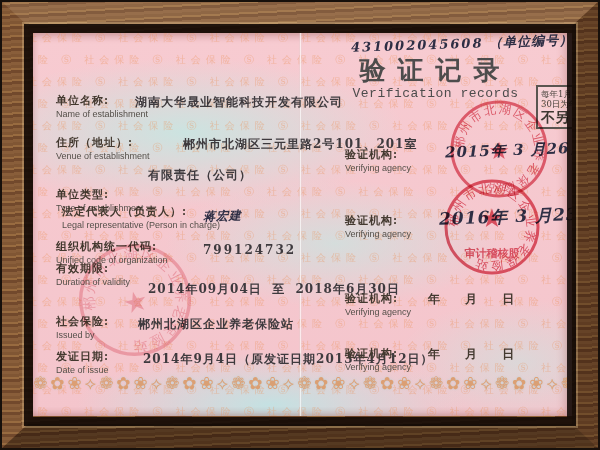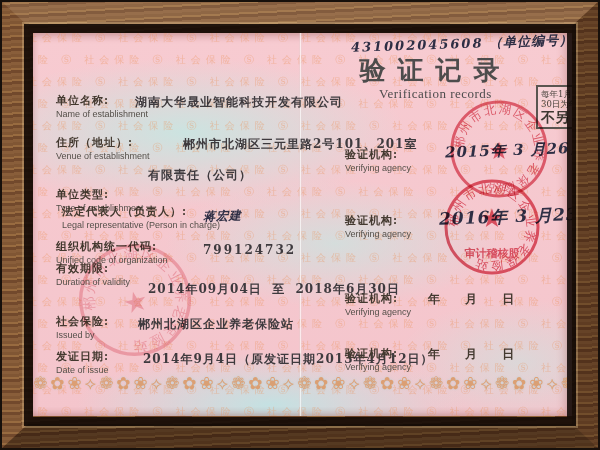--- a/index.html
+++ b/index.html
@@ -29,21 +29,21 @@
     color:rgba(232,138,74,0.70);text-shadow:0 0 2px rgba(170,210,215,0.8);}
   .row{position:absolute;}
   .zh{font-family:"DejaVu Serif",serif;font-weight:bold;font-size:11px;color:#43392f;letter-spacing:1px;white-space:nowrap;}
   .en{font-family:"Liberation Sans",sans-serif;font-size:9px;color:#55504a;margin-top:1px;white-space:nowrap;}
   .val{position:absolute;font-family:"DejaVu Serif",serif;font-size:12px;font-weight:bold;
     color:#3e3a3e;letter-spacing:1px;white-space:pre;}
   .hand{font-family:"DejaVu Serif",serif;font-style:italic;font-weight:bold;color:#2e2e44;
     transform:rotate(-2deg);letter-spacing:1px;white-space:nowrap;}
   .title-block{position:absolute;left:310px;top:20px;width:185px;text-align:center;}
   .title-zh{font-family:"DejaVu Serif",serif;font-size:26px;font-weight:bold;color:#4d4c4c;letter-spacing:12px;white-space:nowrap;}
-  .title-en{font-family:Liberation Serif, serif;font-size:13px;color:#4d4c4c;margin-top:-2px;letter-spacing:0.5px;}
+  .title-en{font-family:Liberation Mono, monospace;font-size:13px;color:#4d4c4c;margin-top:-2px;letter-spacing:0.5px;}
   .serial{position:absolute;left:318px;top:2px;font-size:13px;}
   .serial .num{letter-spacing:2px;}
   .corner-note{position:absolute;left:503px;top:52px;width:72px;border:2px solid #5a5550;
     padding:2px 3px;background:rgba(250,235,235,0.25);}
   .corner-note .small{font-family:"DejaVu Serif",serif;font-size:8.5px;color:#46403a;white-space:nowrap;line-height:10px;}
   .corner-note .big{font-family:"DejaVu Serif",serif;font-size:14px;font-weight:bold;color:#3e3832;white-space:nowrap;line-height:16px;}
   .stamp{position:absolute;mix-blend-mode:multiply;}
   .blankdate{font-family:"DejaVu Serif",serif;font-weight:bold;font-size:12px;color:#43392f;white-space:pre;}
 </style>
 </head>

